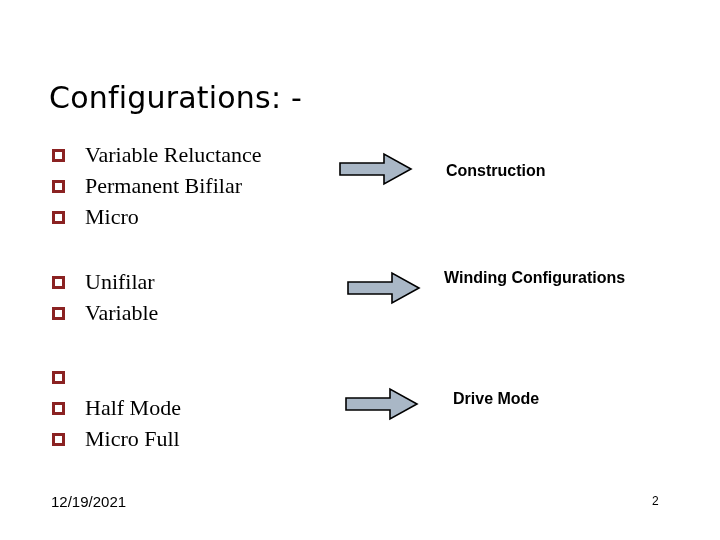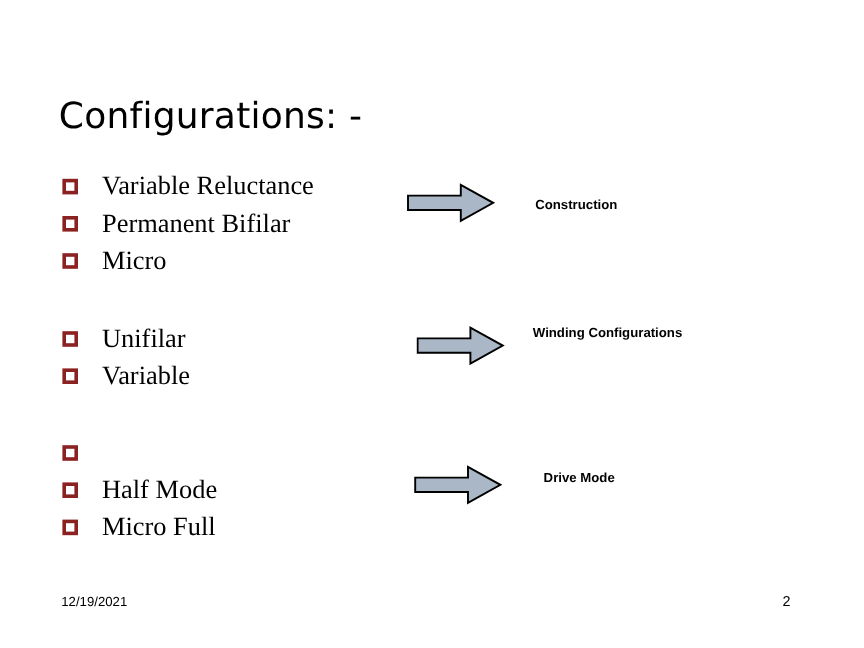--- a/index.html
+++ b/index.html
@@ -73,37 +73,37 @@
   }
   #arrow-construction { left: 339px; top: 152px; }
   #arrow-winding      { left: 347px; top: 271px; }
   #arrow-drive        { left: 345px; top: 387px; }
   .arrow-shape svg { display: block; width: 100%; height: 100%; }
 
   
   .side-label {
     position: absolute;
     font-family: "Liberation Sans", sans-serif;
-    font-size: 11px;
+    font-size: 16px;
     line-height: 16px;
     color: #000000;
     white-space: pre;
     font-weight: 600;
   }
   #label-construction { left: 446px; top: 163px; }
   #label-winding      { left: 444px; top: 270px; }
   #label-drive        { left: 453px; top: 391px; }
 
   
   #footer-date {
     position: absolute;
     left: 51px;
     top: 495px;
     font-family: "Liberation Sans", sans-serif;
-    font-size: 11px;
+    font-size: 15px;
     line-height: 14px;
     color: #000000;
     white-space: pre;
   }
   #footer-page {
     position: absolute;
     left: 652px;
     top: 494px;
     font-family: "Liberation Sans", sans-serif;
     font-size: 12px;

